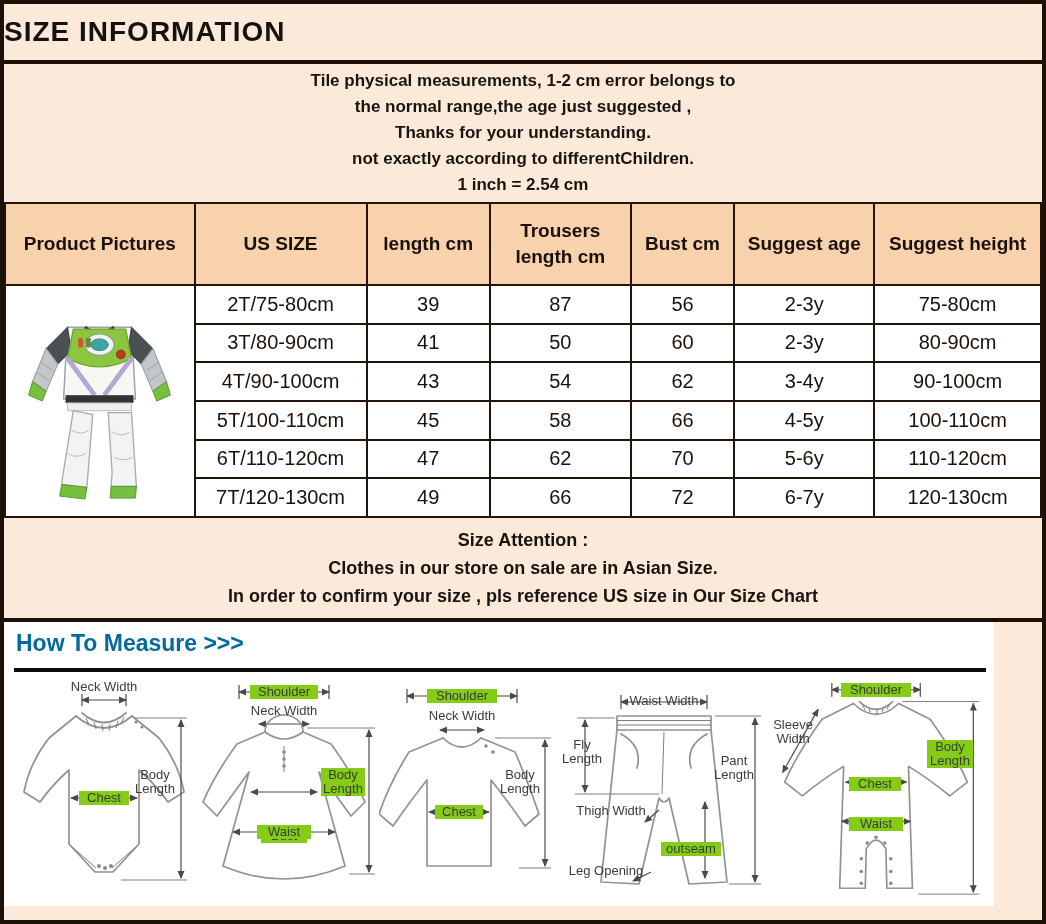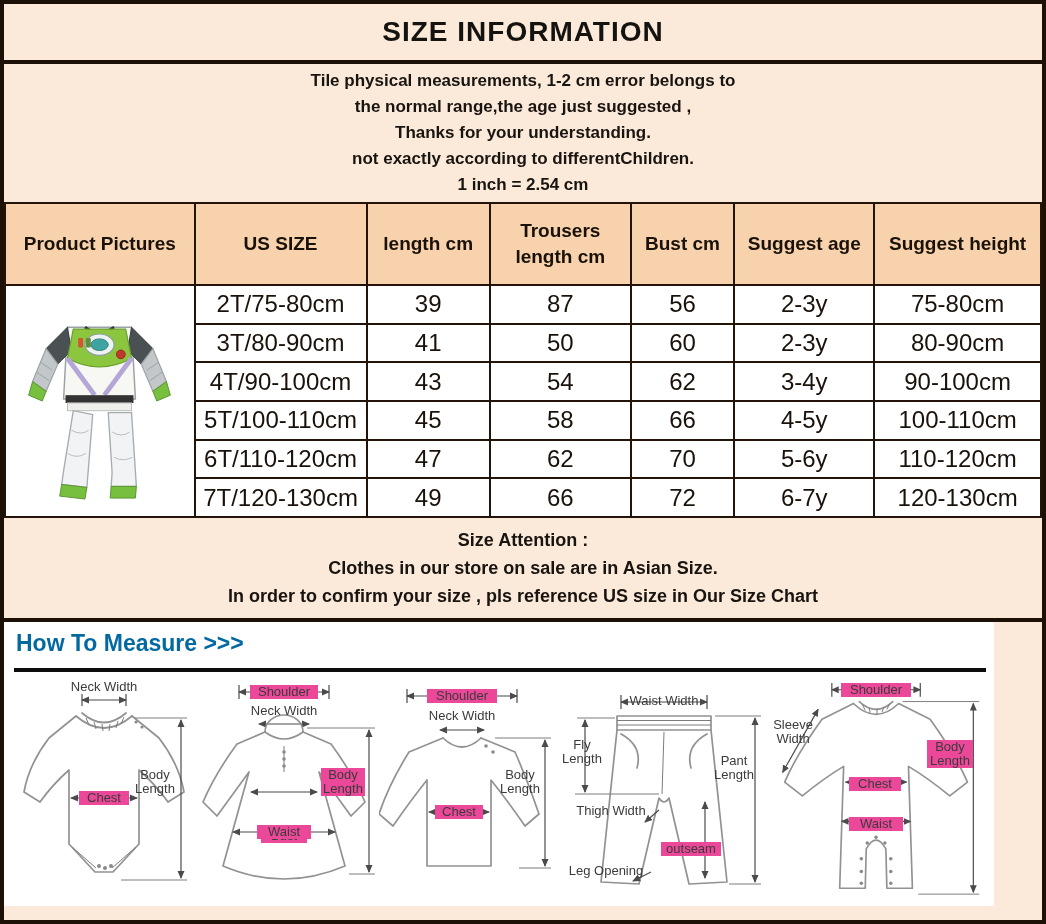--- a/index.html
+++ b/index.html
@@ -8,36 +8,36 @@
   .sheet{
     width:1046px; height:924px;
     background:#fbe9d9;
     border:4px solid #1d1006;
     position:relative; overflow:hidden;
     color:#141414;
   }
 
   
   .title-block{ height:60px; border-bottom:4px solid #1d1006;
-    display:flex; align-items:center; justify-content:center; }
+    display:flex; align-items:center; }
   .title-block h1{ font-size:28px; font-weight:bold; letter-spacing:1px; color:#151310; }
 
   
   .note-block{ height:138px; display:flex; flex-direction:column;
     justify-content:center; align-items:center; text-align:center;
     font-weight:bold; font-size:17px; line-height:26px; color:#181410; }
 
   
   table.size-table{ width:100%; border-collapse:collapse; table-layout:fixed; }
   .size-table th, .size-table td{
     border:2px solid #241309; text-align:center; vertical-align:middle;
     color:#1a120a; overflow:hidden;
   }
   .size-table th{ background:#f7d2ac; font-size:19px; font-weight:bold; height:82px; line-height:26px; }
-  .size-table td{ background:#ffffff; font-size:24px; font-weight:normal; height:28px; }
+  .size-table td{ background:#ffffff; font-size:20px; font-weight:normal; height:28px; }
   .size-table td.pic-cell{ padding:4px; }
   .pic-wrap{ display:flex; align-items:center; justify-content:center; }
 
   
   .attention-block{ height:104px; border-bottom:4px solid #1d1006;
     display:flex; flex-direction:column; justify-content:center; align-items:center;
     text-align:left; font-weight:bold; font-size:18px; line-height:28px; color:#181410;
     background:#fbe9d9; }
 
   
@@ -45,21 +45,21 @@
   .measure-white{ position:absolute; left:0; top:0; width:990px; height:100%; background:#ffffff; }
   .measure-heading{ position:absolute; left:12px; top:8px; font-size:23px; font-weight:bold; color:#0369a1; }
   .measure-rule{ position:absolute; left:10px; top:46px; width:972px; height:4px; background:#0d0d0d; }
   .diagrams{ position:absolute; left:5px; top:54px; display:flex; }
   .diagram{ position:relative; height:226px; }
   .diagram svg{ position:absolute; left:0; top:0; }
   .d1{ width:190px; } .d2{ width:180px; } .d3{ width:180px; } .d4{ width:210px; } .d5{ width:220px; }
 
   .dlabel{ position:absolute; font-size:13px; line-height:14px; color:#3b3b3b;
     text-align:center; z-index:2; }
-  .dlabel.bg{ background:#ec4899; }
+  .dlabel.bg{ background:#84cc16; }
 
   .garm{ fill:none; stroke:#929292; stroke-width:1.7; stroke-linejoin:round; stroke-linecap:round; }
   .gl{ fill:none; stroke:#7c7c7c; stroke-width:1; }
   .arr{ stroke:#4a4a4a; stroke-width:1.2; marker-start:url(#mS); marker-end:url(#mE); }
   .arrE{ stroke:#4a4a4a; stroke-width:1.2; marker-end:url(#mE); }
   .tick{ stroke:#4a4a4a; stroke-width:1.2; }
   .dot{ fill:#8a8a8a; }
 </style>
 </head>
 <body>

